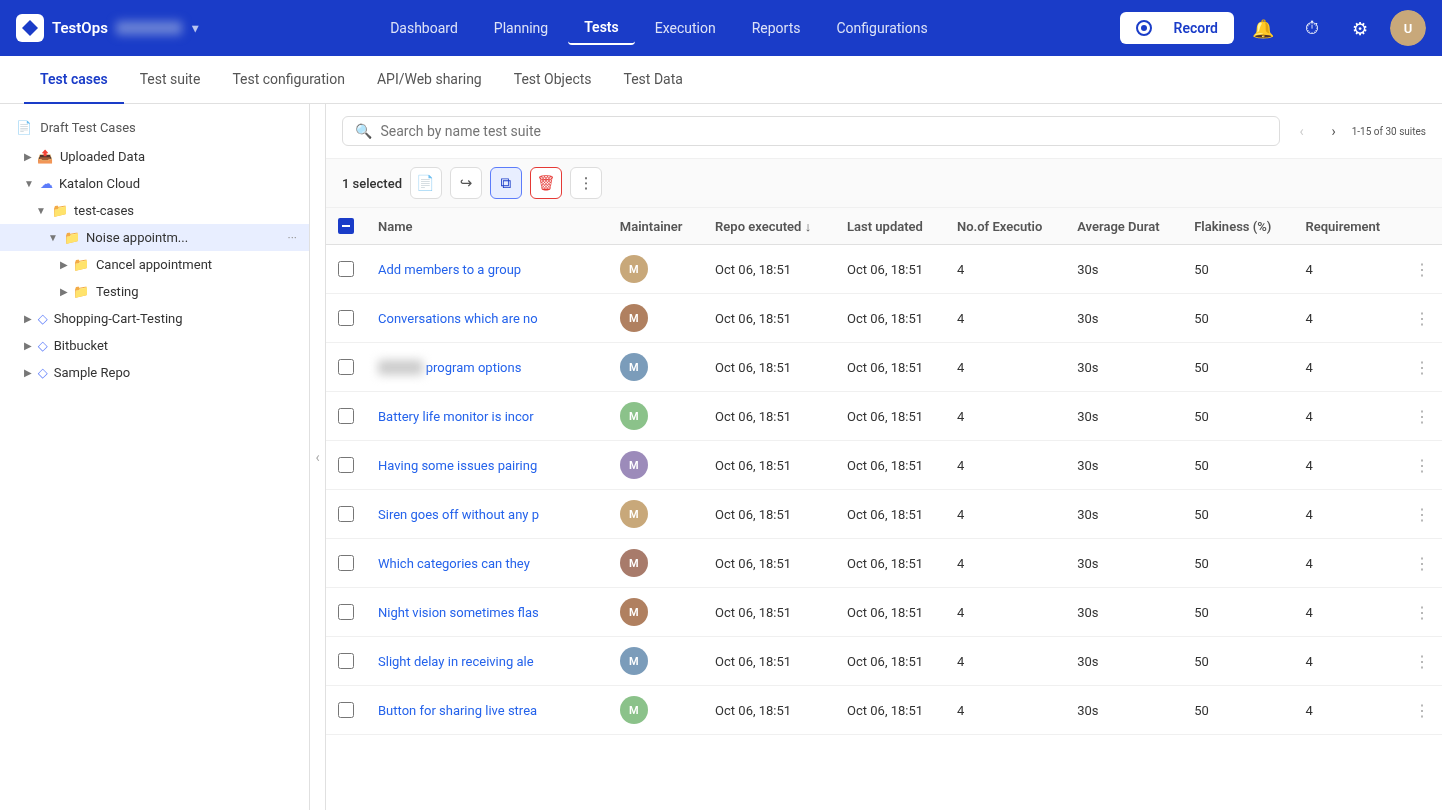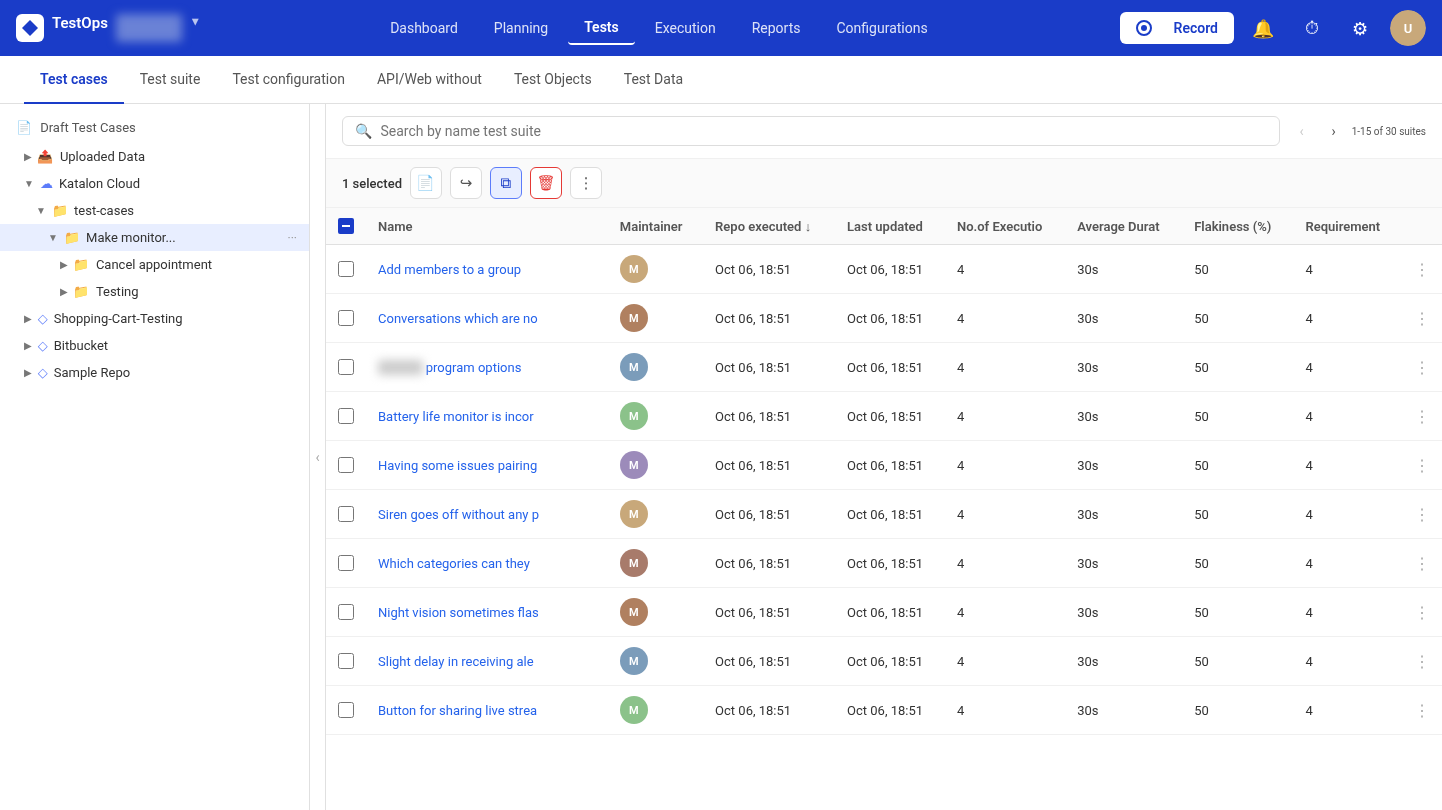--- a/index.html
+++ b/index.html
@@ -9,20 +9,21 @@
     .top-nav {
       background: #1a3cc8;
       height: 56px;
       display: flex;
       align-items: center;
       padding: 0 16px;
       gap: 8px;
     }
     .brand {
       display: flex;
+      align-items: center;
       gap: 8px;
       color: white;
       font-weight: 600;
       font-size: 15px;
     }
     .brand-logo {
       width: 28px; height: 28px;
       background: white;
       border-radius: 6px;
       display: flex; align-items: center; justify-content: center;
@@ -280,21 +281,21 @@
     <div class="avatar">
       <div class="av" style="width:36px;height:36px;font-size:13px;background:#c8a87a;">U</div>
     </div>
   </div>
 </nav>
 
 <div class="tabs-bar">
   <div class="tab active">Test cases</div>
   <div class="tab">Test suite</div>
   <div class="tab">Test configuration</div>
-  <div class="tab">API/Web without</div>
+  <div class="tab">API/Web sharing</div>
   <div class="tab">Test Objects</div>
   <div class="tab">Test Data</div>
 </div>
 
 <div class="main-layout">
 
   <div class="sidebar">
 
     <div class="draft-item">
       <span style="color:#888;">📄</span>
@@ -315,21 +316,21 @@
 
     <div class="sidebar-item indent-2">
       <span class="toggle expanded"></span>
       <span style="color:#5c7cfa;">📁</span>
       <span class="sidebar-label">test-cases</span>
     </div>
 
     <div class="sidebar-item indent-3 selected" style="background:#e8eeff;">
       <span class="toggle expanded"></span>
       <span style="color:#5c7cfa;">📁</span>
-      <span class="sidebar-label">Make monitor...</span>
+      <span class="sidebar-label">Noise appointm...</span>
       <span class="more-icon">···</span>
     </div>
 
     <div class="sidebar-item indent-4">
       <span class="toggle collapsed"></span>
       <span style="color:#5c7cfa;">📁</span>
       <span class="sidebar-label">Cancel appointment</span>
     </div>
 
     <div class="sidebar-item indent-4">

